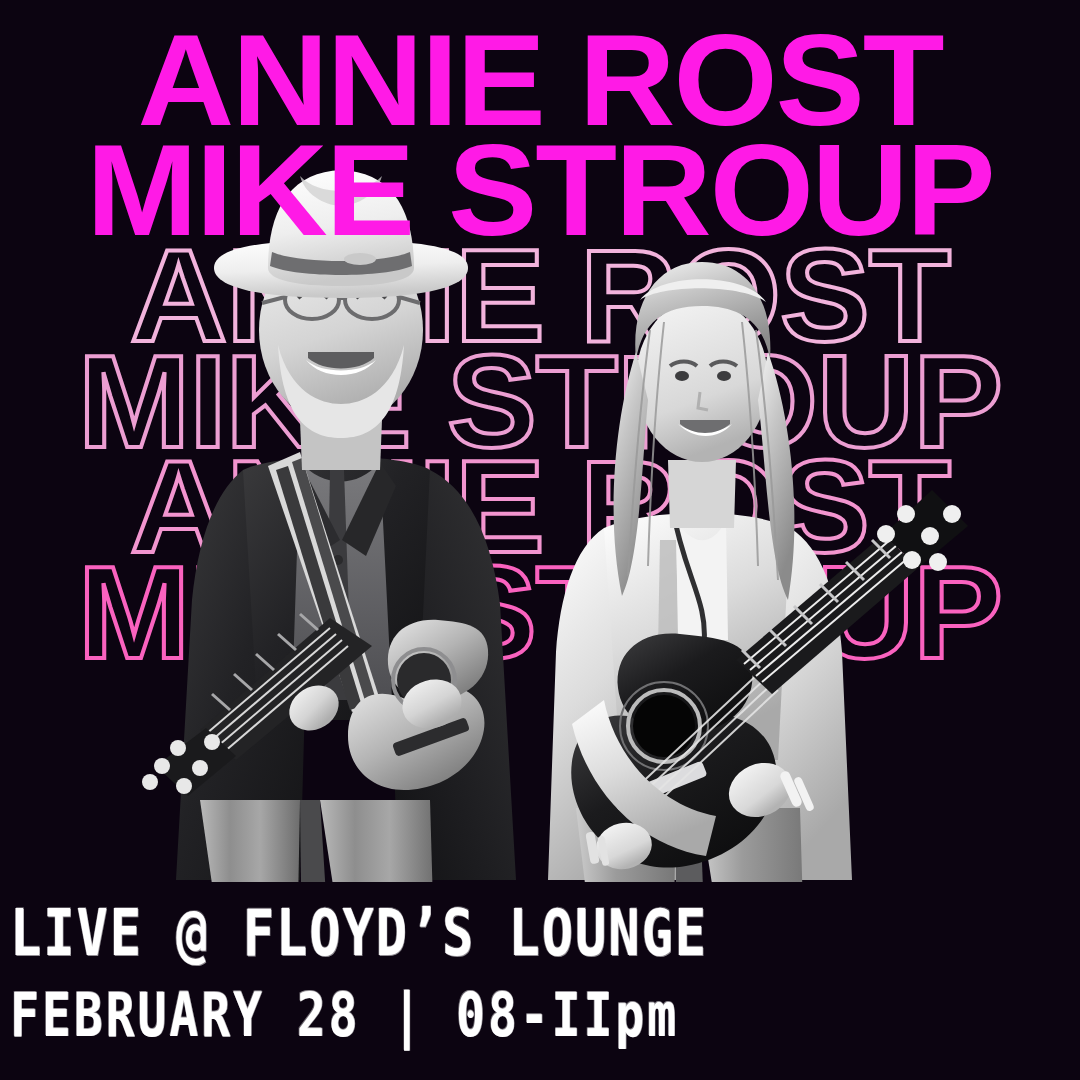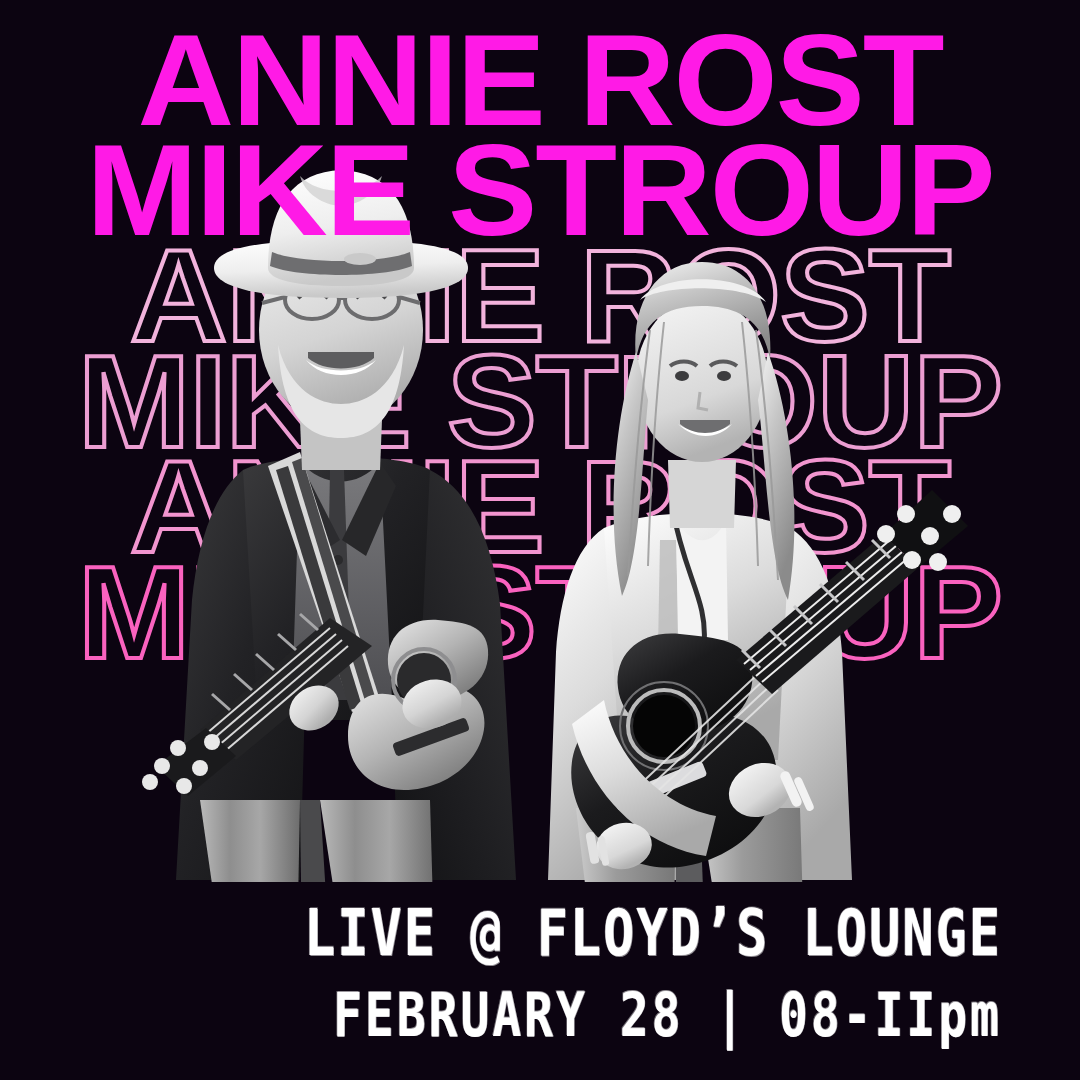--- a/index.html
+++ b/index.html
@@ -79,21 +79,21 @@
   }
   .headline-line.l2 { margin-top: 6px; }
 
   
   .footer-block {
     position: absolute;
     left: 0;
     bottom: 36px;
     width: 1012px;
     z-index: 4;
-    text-align: right;
+    text-align: left;
   }
   .venue-line {
     font-family: "DejaVu Sans Mono", "Liberation Mono", monospace;
     font-weight: 700;
     font-size: 53px;
     letter-spacing: 2px;
     color: #ffffff;
     white-space: nowrap;
     transform: scaleY(1.22) scaleX(0.98);
     transform-origin: center center;

